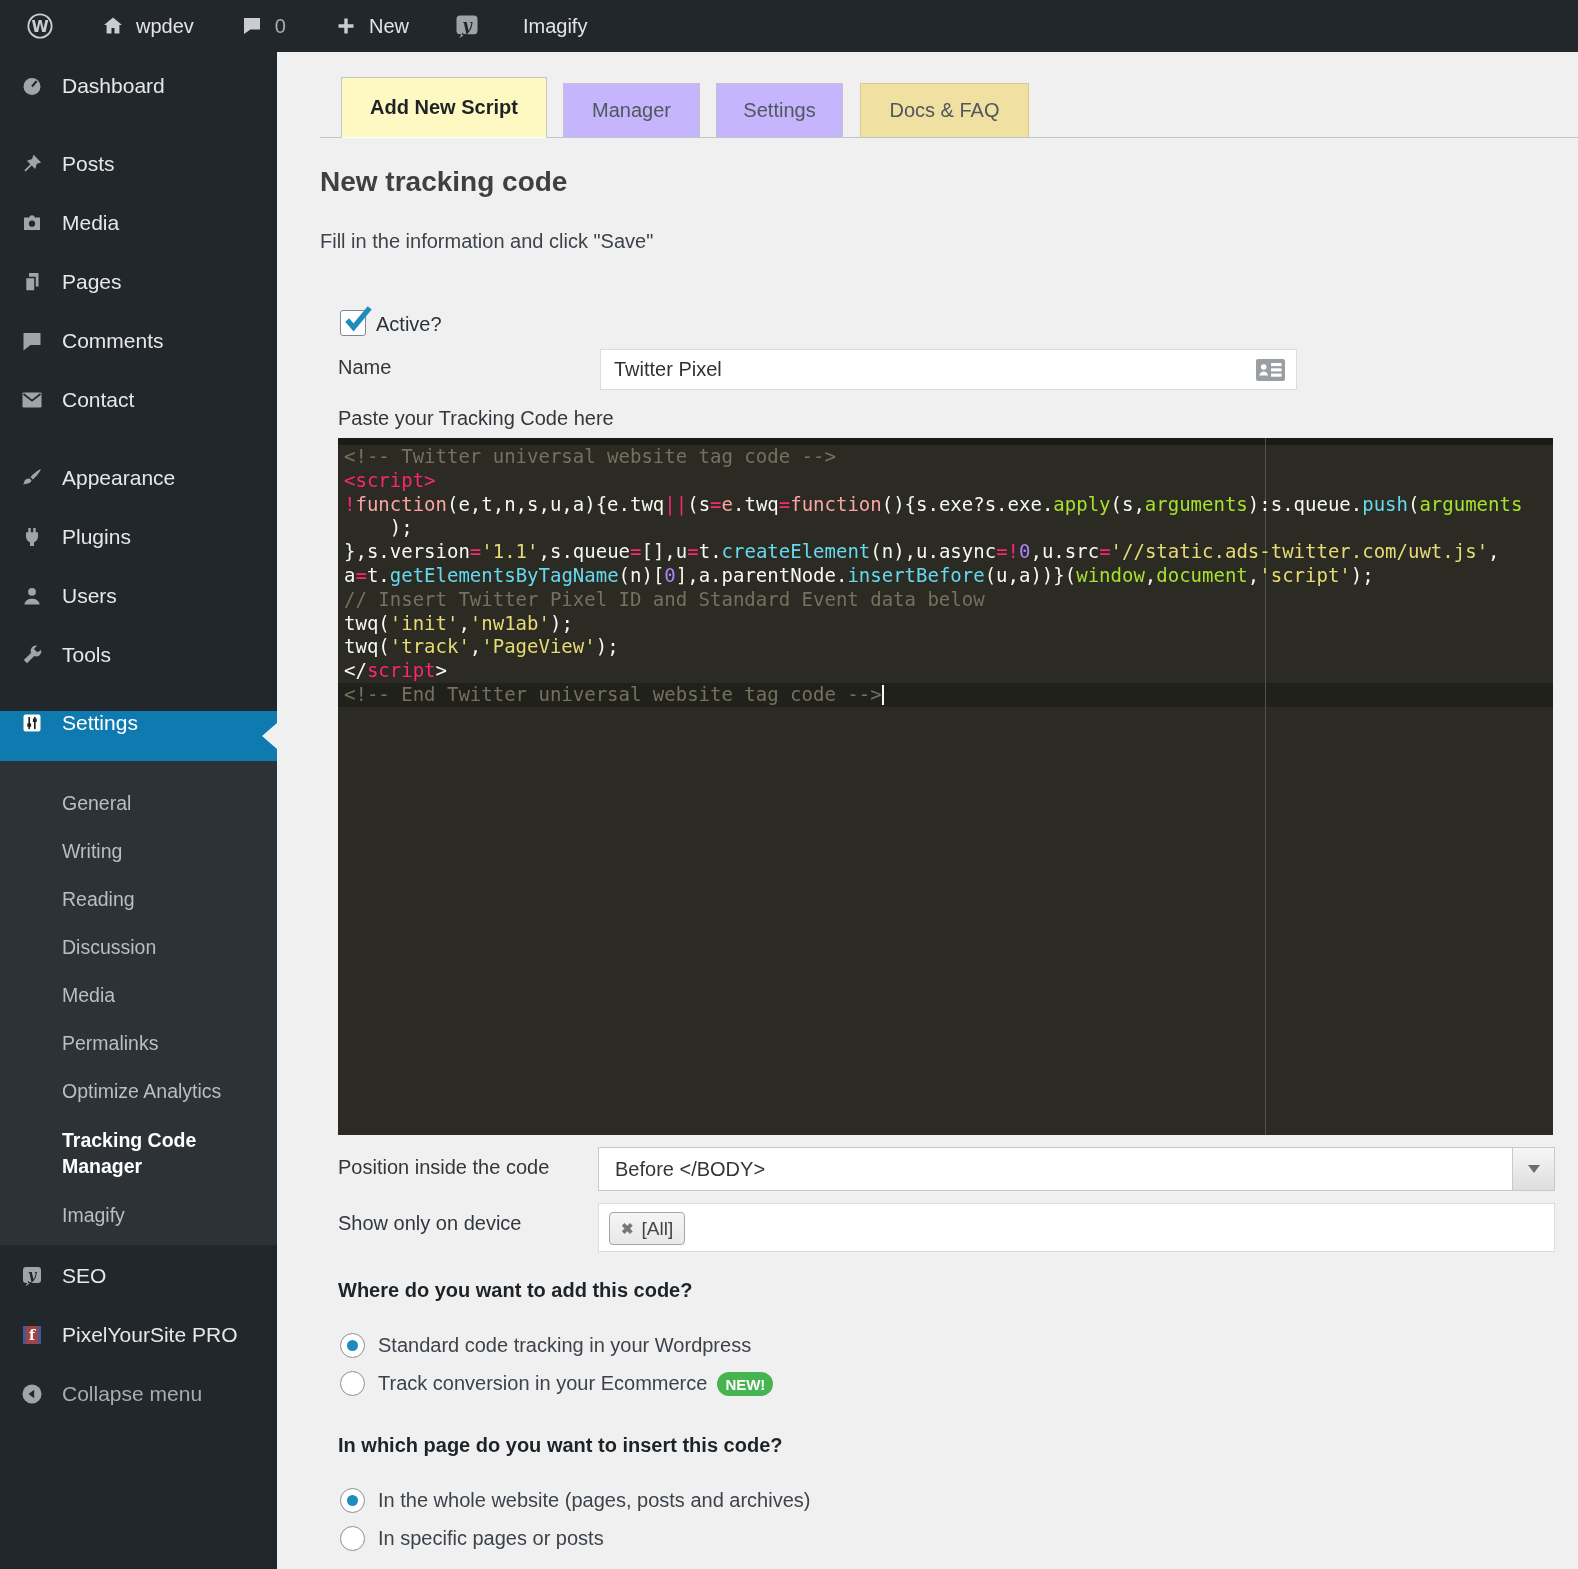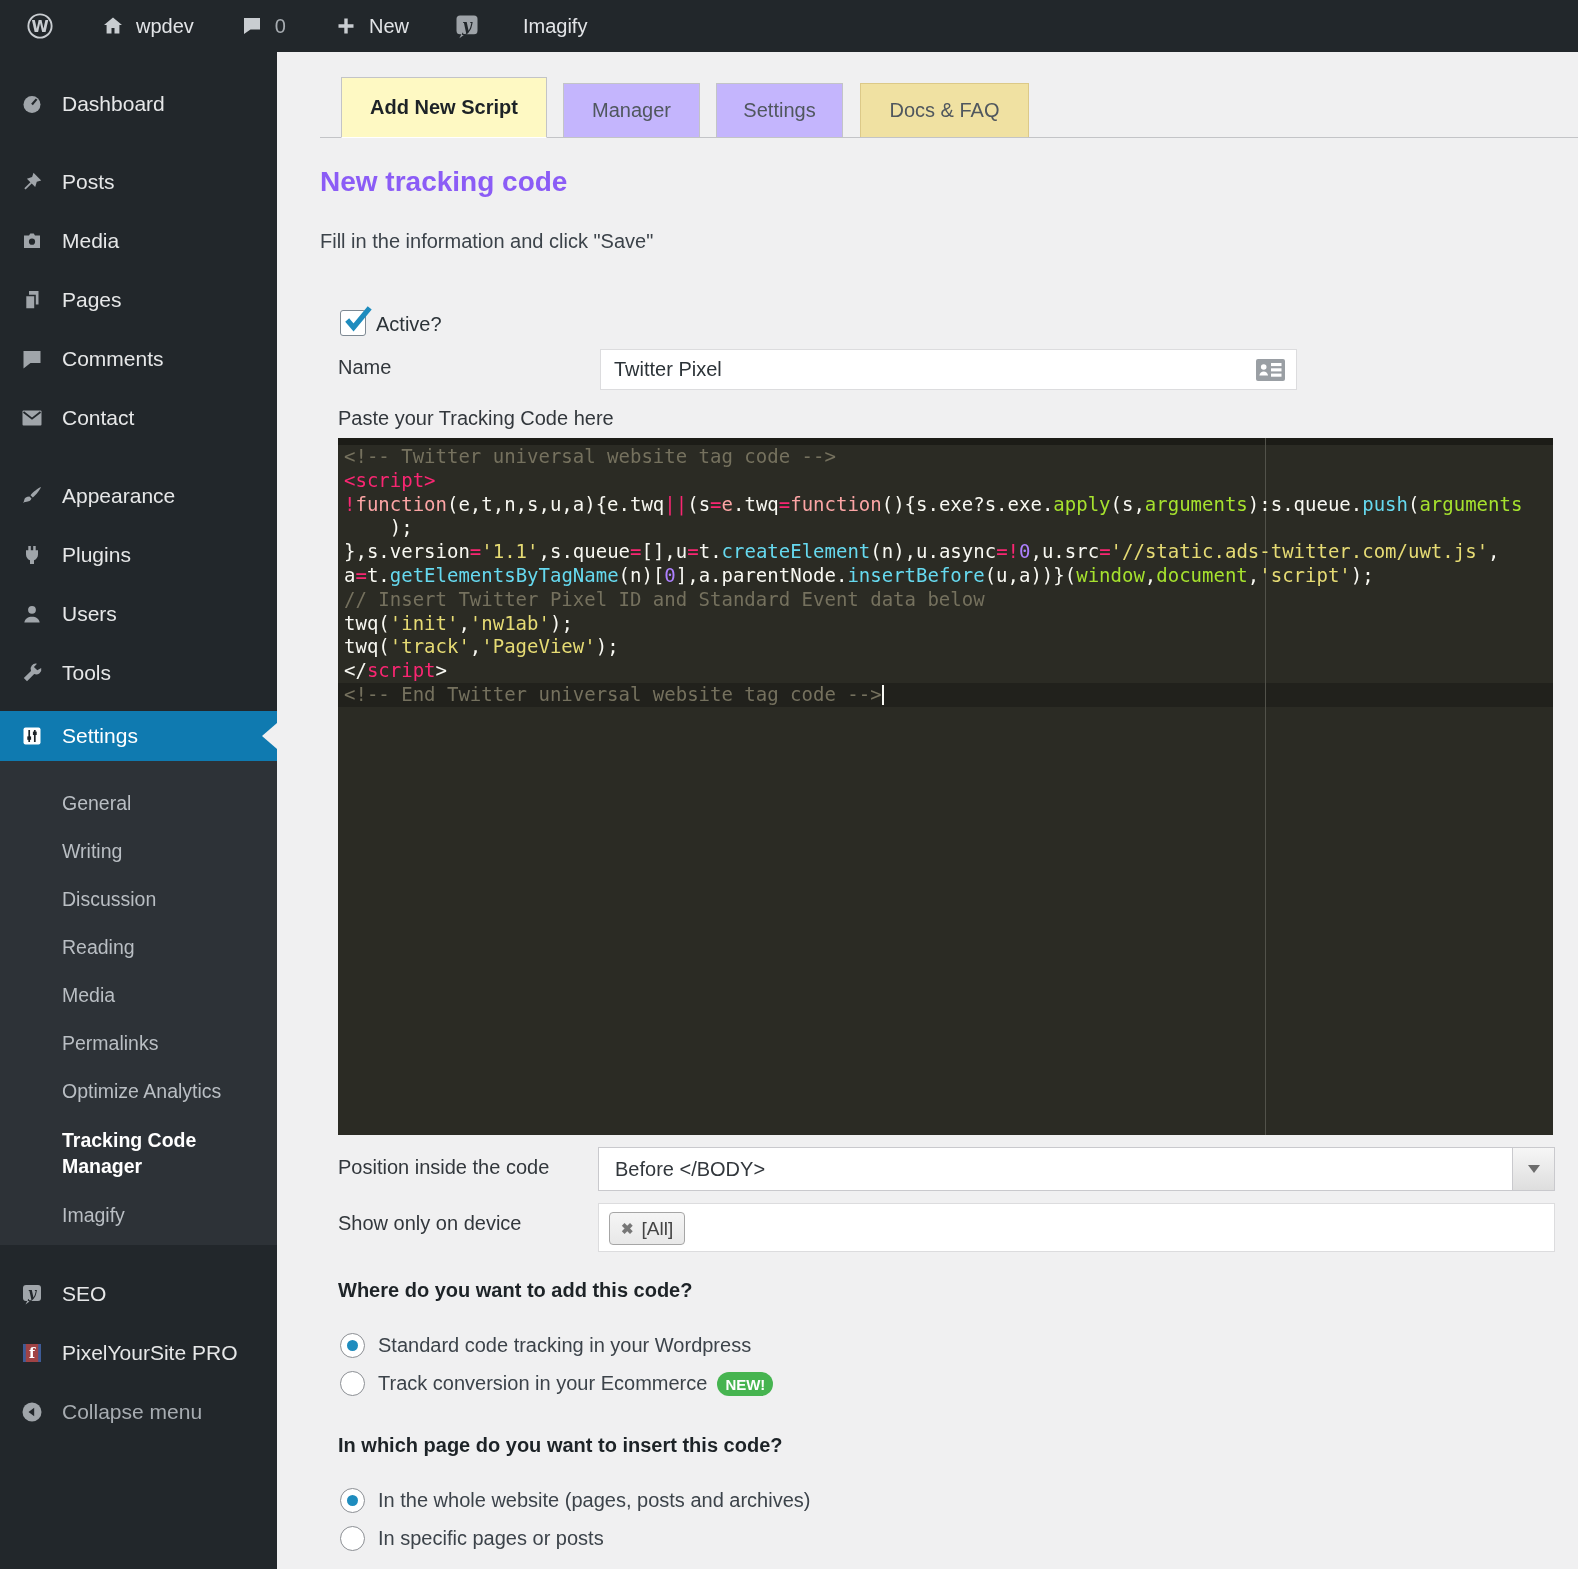--- a/index.html
+++ b/index.html
@@ -10,21 +10,21 @@
   .adminbar { position:absolute; left:0; top:0; width:100%; height:52px; background:#22272b;
     display:flex; align-items:center; color:#e2e4e7; font-size:20px; padding-left:10px; z-index:30; }
   .ab-item { display:flex; align-items:center; gap:11px; height:100%; padding:0 15px; cursor:pointer; }
   .ab-item .lbl { white-space:nowrap; }
   .ab-icn svg { display:block; }
   .ab-count { color:#a7acb1; }
 
   
   .sidebar { position:absolute; left:0; top:52px; width:277px; height:1517px; background:#22272b;
     color:#e6e7e8; font-size:21px; padding-top:22px; }
-  .sb-item { position:relative; height:59px; display:flex; align-items:center; cursor:pointer; }
+  .sb-item { position:relative; height:59px; display:flex; align-items:flex-start; cursor:pointer; }
   .sb-item .icn { position:absolute; left:20px; width:24px; height:24px; }
   .sb-item .icn svg { display:block; width:24px; height:24px; }
   .sb-item .lbl { margin-left:62px; }
   .sb-gap { height:19px; }
   .sb-gap-sm { height:9px; }
   .sb-settings { height:50px; background:#0f7ab0; color:#fff; }
   .sb-notch { position:absolute; right:0; top:50%; margin-top:-13px; width:0; height:0;
     border-top:13px solid transparent; border-bottom:13px solid transparent; border-right:15px solid #f0f0f1; }
   .sb-sub { background:#2d3237; padding:18px 0 6px 0; }
   .sb-subitem { height:48px; display:flex; align-items:center; color:#b9bec3; font-size:19.5px; cursor:pointer; }
@@ -43,21 +43,21 @@
     font-size:20px; border:1px solid #c3c4c7; cursor:pointer; color:#50575e; background:#c4b5fd;
     bottom:0; height:54px; border-bottom:none; }
   .tab.active { bottom:-1px; height:61px; background:#fef9c3; border-bottom:1px solid #fff;
     font-weight:bold; color:#1d2327; }
   .tab.yellow { background:#f0e1a2; border-color:#dcc988; }
   .tab:nth-child(1) { left:21px;  width:206px; }
   .tab:nth-child(2) { left:243px; width:137px; }
   .tab:nth-child(3) { left:396px; width:127px; }
   .tab:nth-child(4) { left:540px; width:169px; }
 
-  .page-title { position:absolute; left:43px; top:114px; font-size:28px; font-weight:bold; color:#8b5cf6; }
+  .page-title { position:absolute; left:43px; top:114px; font-size:28px; font-weight:bold; color:#404040; }
   .page-sub   { position:absolute; left:43px; top:178px; font-size:20px; color:#3c434a; }
 
   
   .flabel { position:absolute; font-size:20px; color:#32373c; line-height:26px; }
   .checkbox { position:absolute; left:63px; top:258px; width:26px; height:26px; background:#fff;
     border:1px solid #7e8993; border-radius:3px; cursor:pointer; }
   .checkbox svg { position:absolute; left:1px; top:-6px; overflow:visible; }
 
   .name-wrap { position:absolute; left:323px; top:297px; width:697px; height:41px; }
   .name-wrap input { width:100%; height:100%; border:1px solid #dcdcde; background:#fff;
@@ -261,24 +261,24 @@
       <span class="sb-notch"></span>
     </div>
     <div class="sb-sub" id="sb-sub">
         <div class="sb-subitem">
           <span class="lbl">General</span>
         </div>
         <div class="sb-subitem">
           <span class="lbl">Writing</span>
         </div>
         <div class="sb-subitem">
+          <span class="lbl">Reading</span>
+        </div>
+        <div class="sb-subitem">
           <span class="lbl">Discussion</span>
-        </div>
-        <div class="sb-subitem">
-          <span class="lbl">Reading</span>
         </div>
         <div class="sb-subitem">
           <span class="lbl">Media</span>
         </div>
         <div class="sb-subitem">
           <span class="lbl">Permalinks</span>
         </div>
         <div class="sb-subitem">
           <span class="lbl">Optimize Analytics</span>
         </div>

